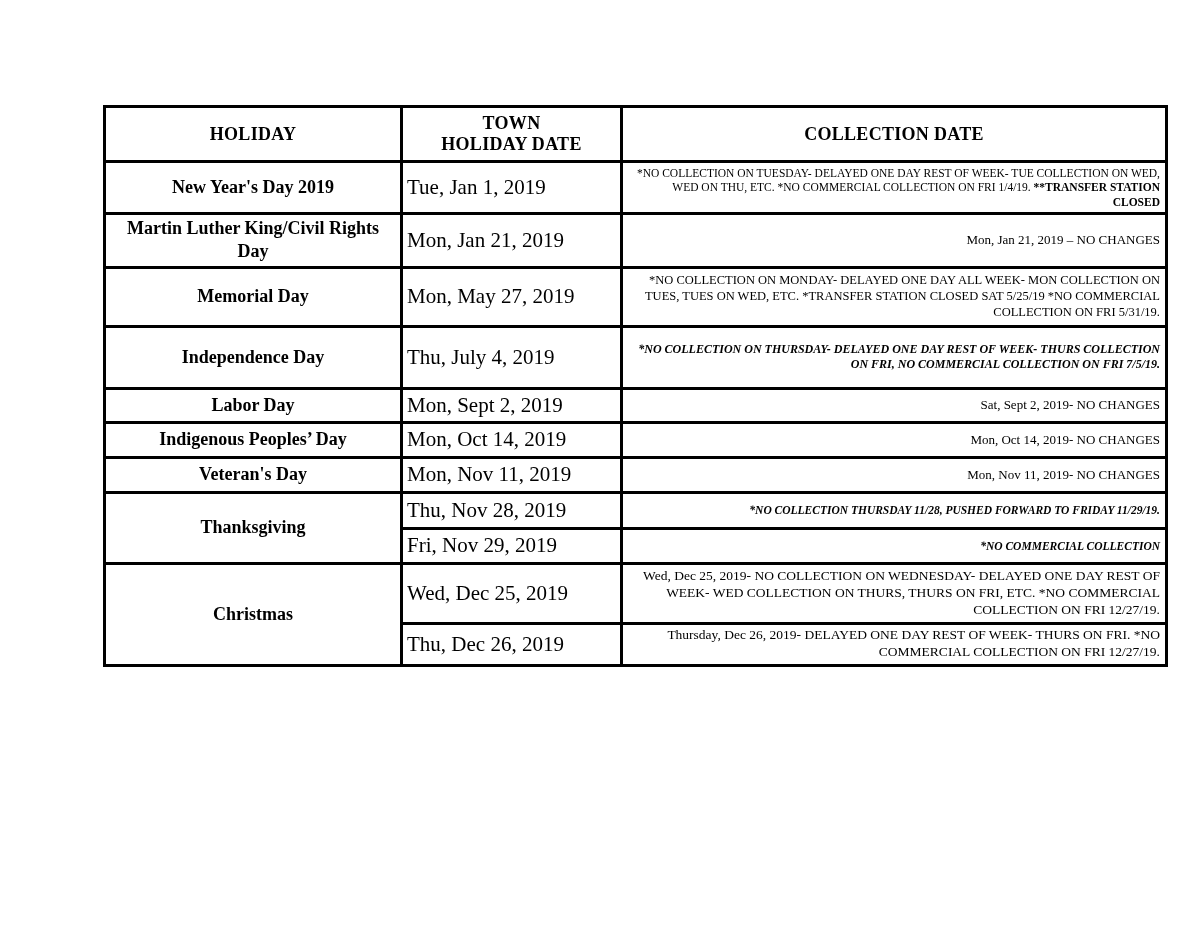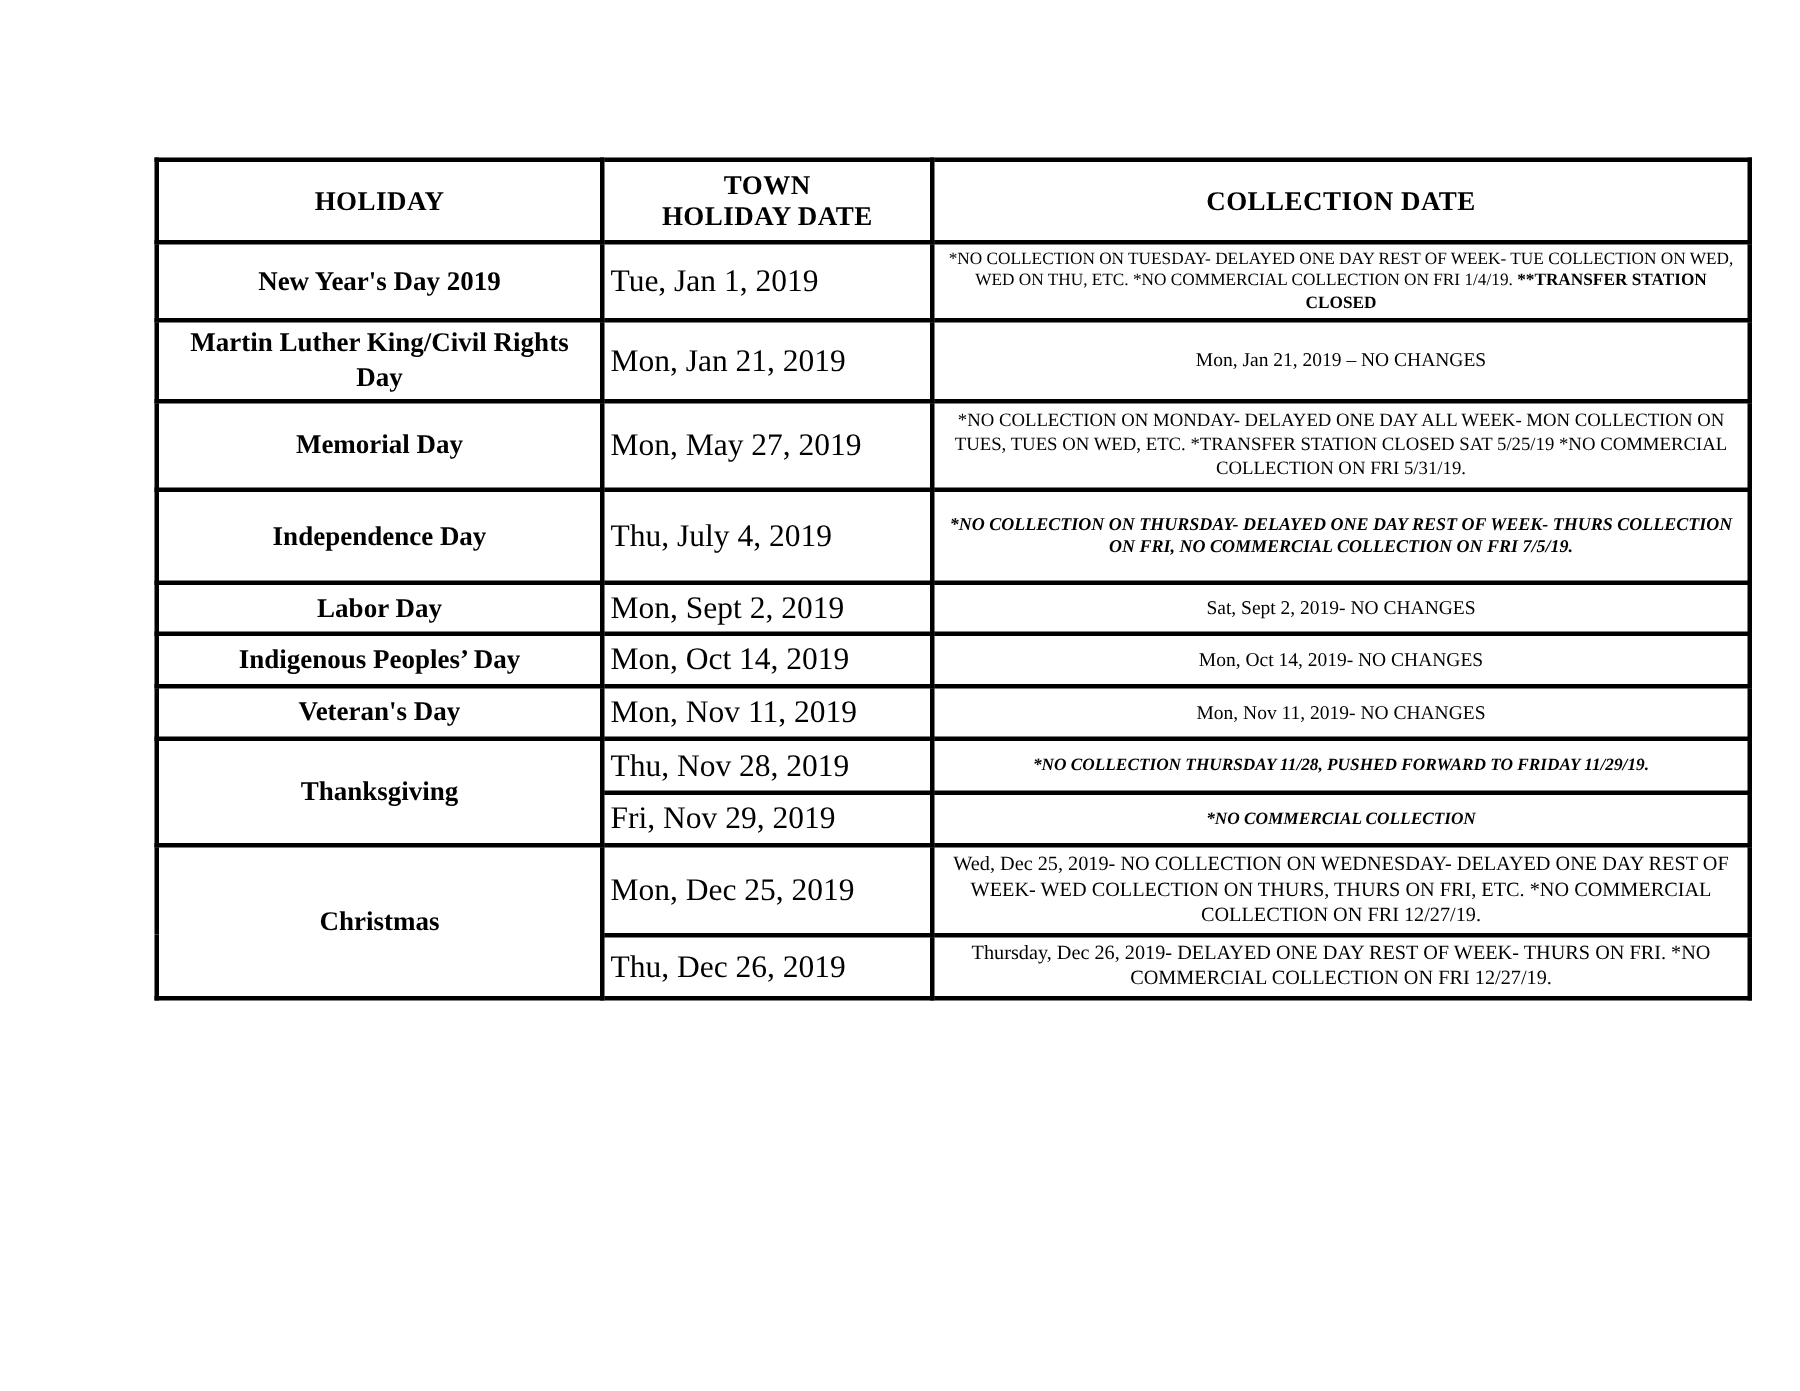--- a/index.html
+++ b/index.html
@@ -47,21 +47,21 @@
     padding: 2px 6px;
     line-height: 1.3;
   }
   td.date-cell {
     font-size: 21px;
     vertical-align: middle;
     padding: 2px 4px;
     white-space: nowrap;
   }
   td.coll {
-    text-align: center;
+    text-align: right;
     vertical-align: middle;
     padding: 2px 5px;
     line-height: 1.25;
   }
   .c-sm    { font-size: 11.5px; }
   .c-md    { font-size: 13px; }
   .c-bold  { font-size: 12.5px; font-weight: normal; }
   .c-bi    { font-size: 12px;   font-weight: bold; font-style: italic; margin-top: 12px; }
   .c-bi-sm { font-size: 11.5px; font-weight: bold; font-style: italic; }
   .c-lg    { font-size: 13.5px; margin-left: 28px; }
@@ -124,21 +124,21 @@
         <td class="holiday-cell" rowspan="2">Thanksgiving</td>
         <td class="date-cell">Thu, Nov 28, 2019</td>
         <td class="coll c-bi-sm">*NO COLLECTION THURSDAY 11/28, PUSHED FORWARD TO FRIDAY 11/29/19.</td>
       </tr>
       <tr style="height:35px">
         <td class="date-cell">Fri, Nov 29, 2019</td>
         <td class="coll c-bi-sm">*NO COMMERCIAL COLLECTION</td>
       </tr>
       <tr style="height:60px">
         <td class="holiday-cell" rowspan="2">Christmas</td>
-        <td class="date-cell">Mon, Dec 25, 2019</td>
+        <td class="date-cell">Wed, Dec 25, 2019</td>
         <td class="coll c-lg">Wed, Dec 25, 2019- NO COLLECTION ON WEDNESDAY- DELAYED ONE DAY REST OF WEEK- WED COLLECTION ON THURS, THURS ON FRI, ETC.  *NO COMMERCIAL COLLECTION ON FRI 12/27/19.</td>
       </tr>
       <tr style="height:42px">
         <td class="date-cell">Thu, Dec 26, 2019</td>
         <td class="coll c-lg">Thursday, Dec 26, 2019- DELAYED ONE DAY REST OF WEEK- THURS ON FRI. *NO COMMERCIAL COLLECTION ON FRI 12/27/19.</td>
       </tr>
     </tbody>
   </table>
 </div>
 

